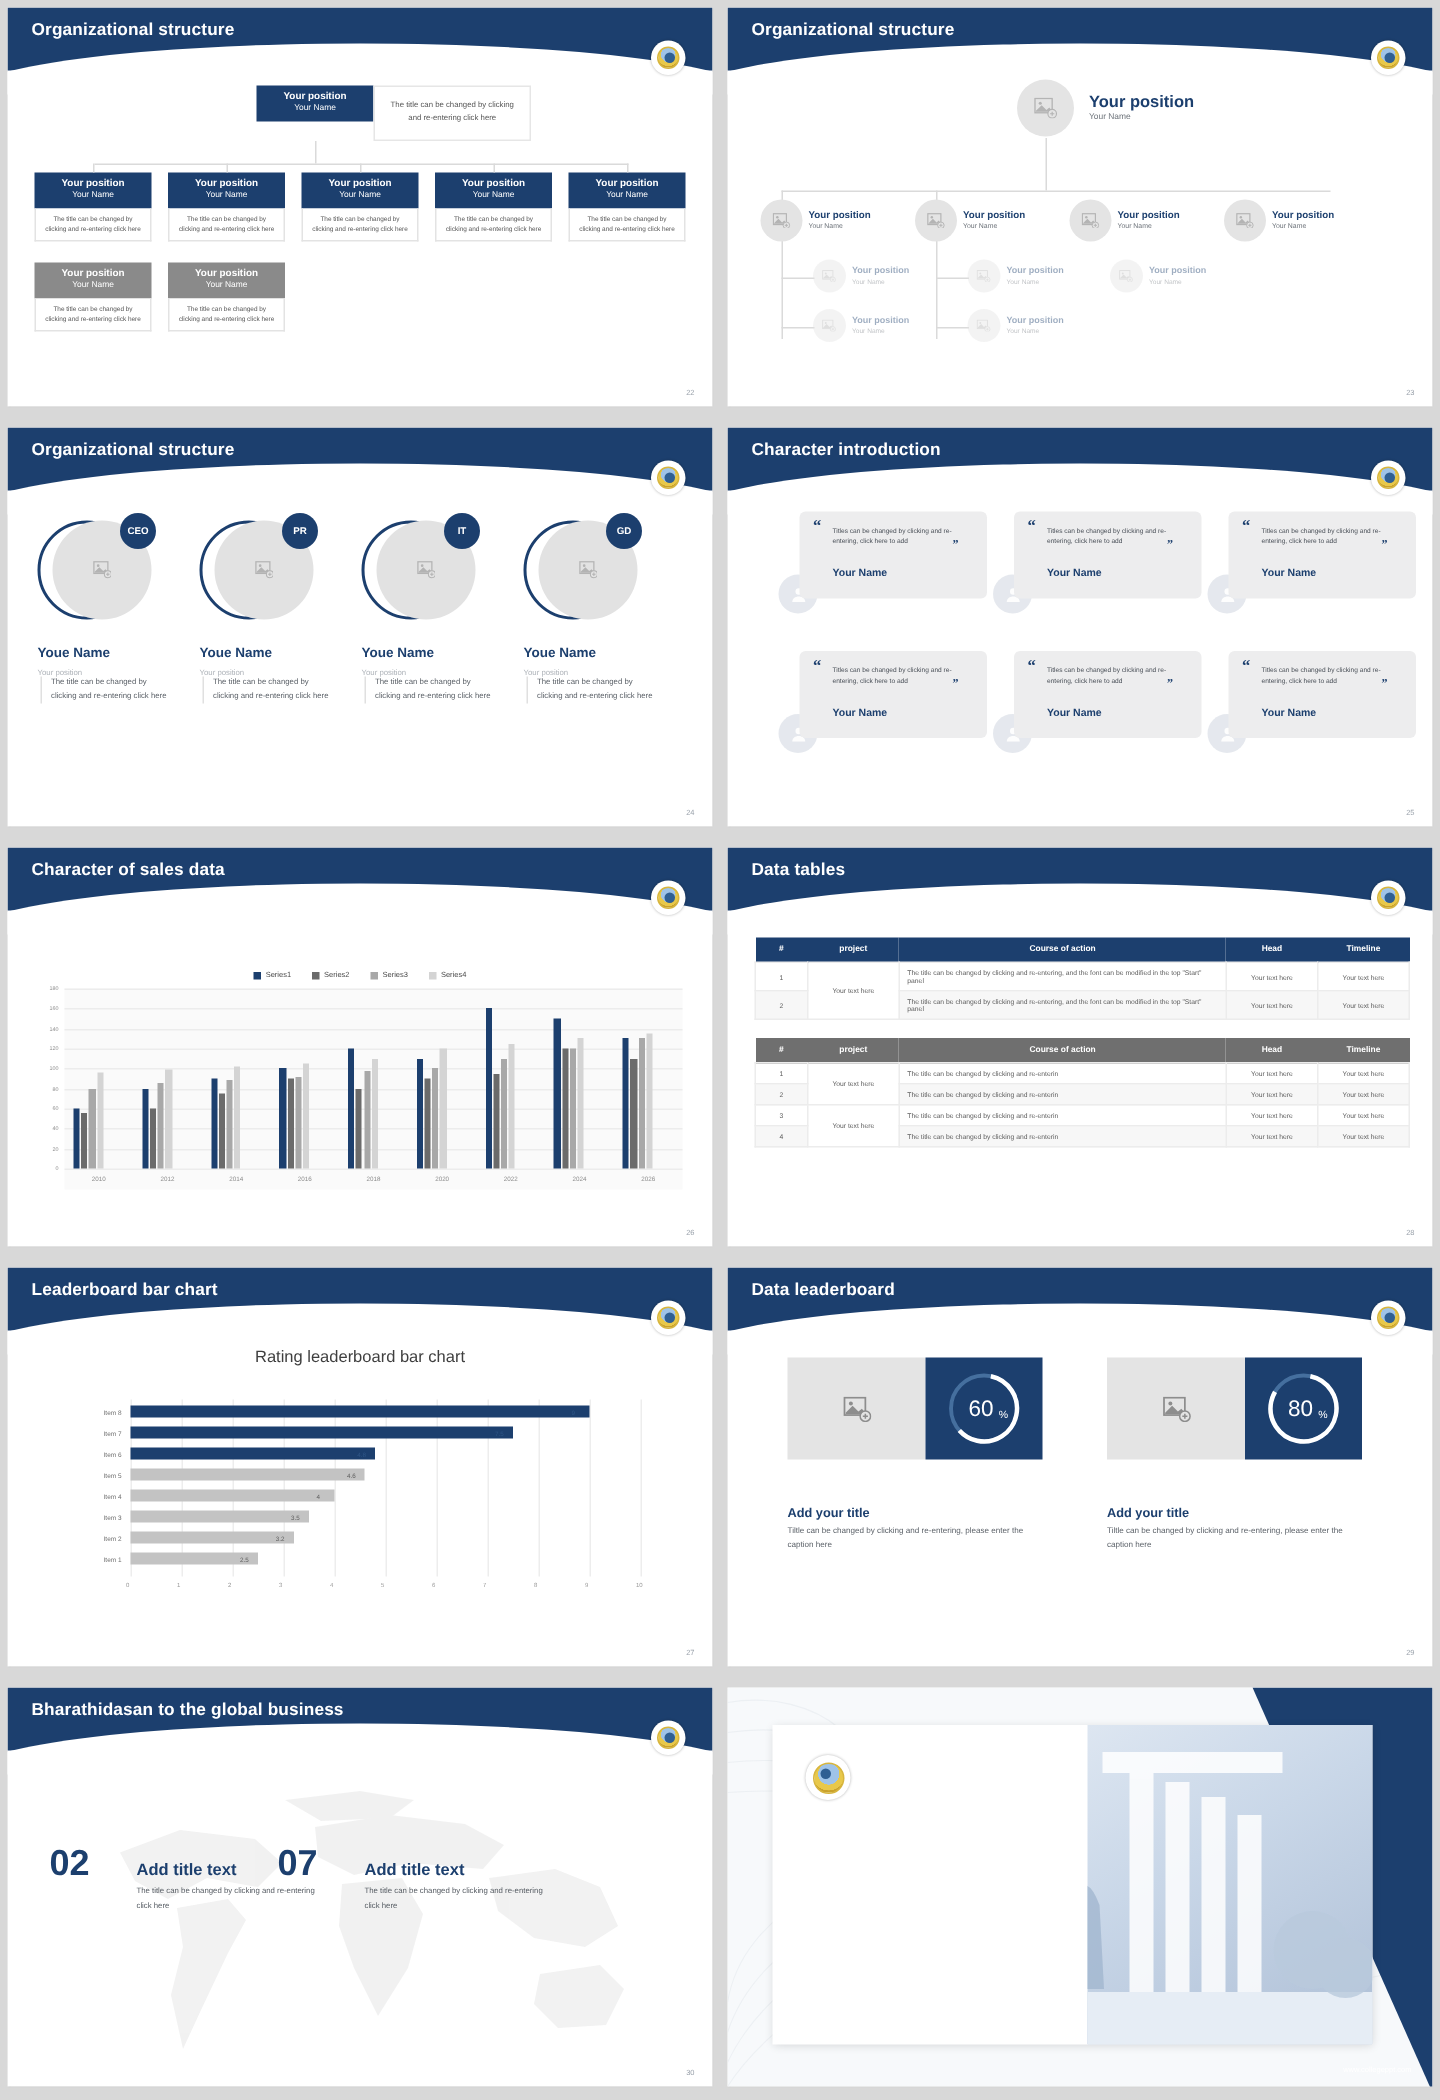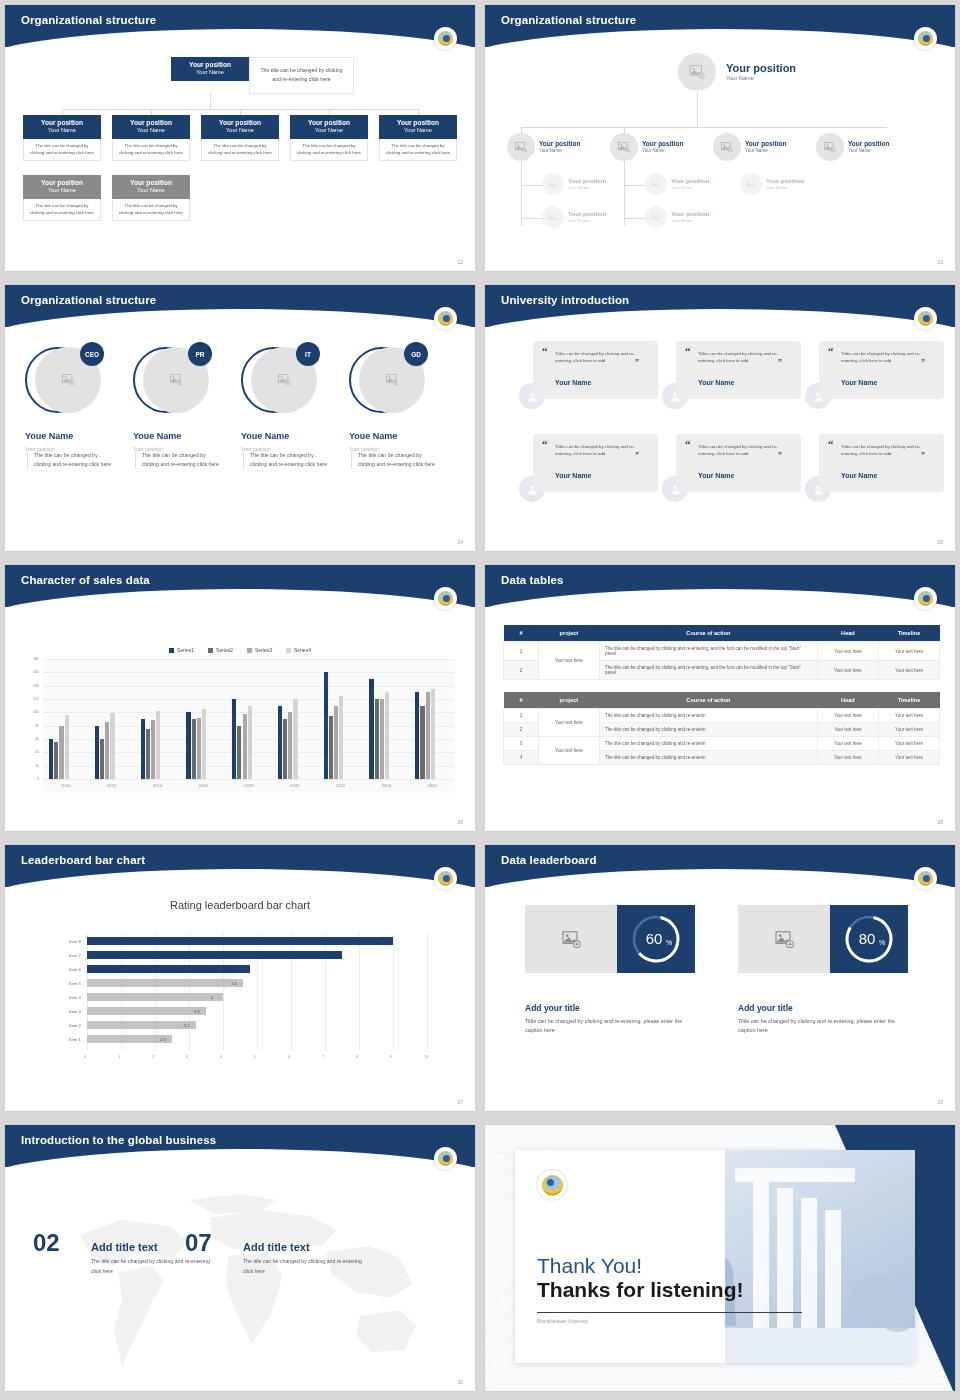--- a/index.html
+++ b/index.html
@@ -482,21 +482,21 @@
         </div>
     <div class="pageno">24</div>
   </div>
     </div>
 
   <div class="slide">
       <div class="sheet">
     <div class="band">
           <div class="band-curve"></div>
         </div>
-    <div class="band-title">University introduction</div>
+    <div class="band-title">Character introduction</div>
     <div class="logo">
           <div class="emb"></div>
         </div>
     <div id="quote-grid">
           <div>
       <div class="qavatar" style="left:34px; top:98px;">
         <svg width="13" height="13" viewBox="0 0 24 24" fill="#ffffff" opacity=".95">
                 <circle cx="12" cy="8" r="4"></circle>
                 <path d="M4 21c0-4.4 3.6-7 8-7s8 2.6 8 7z"></path>
               </svg>
@@ -877,21 +877,21 @@
         </div>
     <div class="pageno">29</div>
   </div>
     </div>
 
   <div class="slide">
       <div class="sheet">
     <div class="band">
           <div class="band-curve"></div>
         </div>
-    <div class="band-title">Introduction to the global business</div>
+    <div class="band-title">Bharathidasan to the global business</div>
     <div class="logo">
           <div class="emb"></div>
         </div>
 
     <svg style="position:absolute; left:55px; top:55px; width:380px; height:195px; opacity:.38" viewBox="0 0 380 195">
       <g fill="#dcdcdc">
         <path d="M20 55 L60 40 L110 46 L128 62 L112 78 L78 72 L52 86 L30 74 Z"></path>
         <path d="M58 92 L92 86 L104 100 L92 122 L74 160 L62 186 L54 150 L62 118 Z"></path>
         <path d="M150 38 L200 30 L250 36 L276 50 L262 66 L214 62 L176 70 L152 58 Z"></path>
         <path d="M168 76 L208 72 L222 96 L212 132 L192 164 L176 132 L166 104 Z"></path>
@@ -948,25 +948,19 @@
             <rect x="0" y="178" width="190" height="35" fill="#e6edf5"></rect>
             <g fill="#b9cadd" opacity=".8">
                   <circle cx="150" cy="150" r="26"></circle>
                   <circle cx="172" cy="162" r="20"></circle>
                 </g>
           </svg>
         </div>
         <div class="logo" style="position:absolute; left:22px; top:20px; right:auto; width:30px; height:30px;">
               <div class="emb" style="width:21px;height:21px;"></div>
             </div>
-        <div style="position:absolute; left:22px; top:104px;">
-          <div class="ty-h1">Thank You!</div>
-          <div class="ty-h2">Thanks for listening!</div>
-          <div style="width:265px;height:1px;background:#3a3a3a;margin:10px 0 6px;"></div>
-          <div class="ty-sub">Bharathidasan University</div>
-        </div>
       </div>
       <div class="ty-url">www.collegeppt.com</div>
     </div>
   </div>
     </div>
 
 </div>
 
 </body></html>

